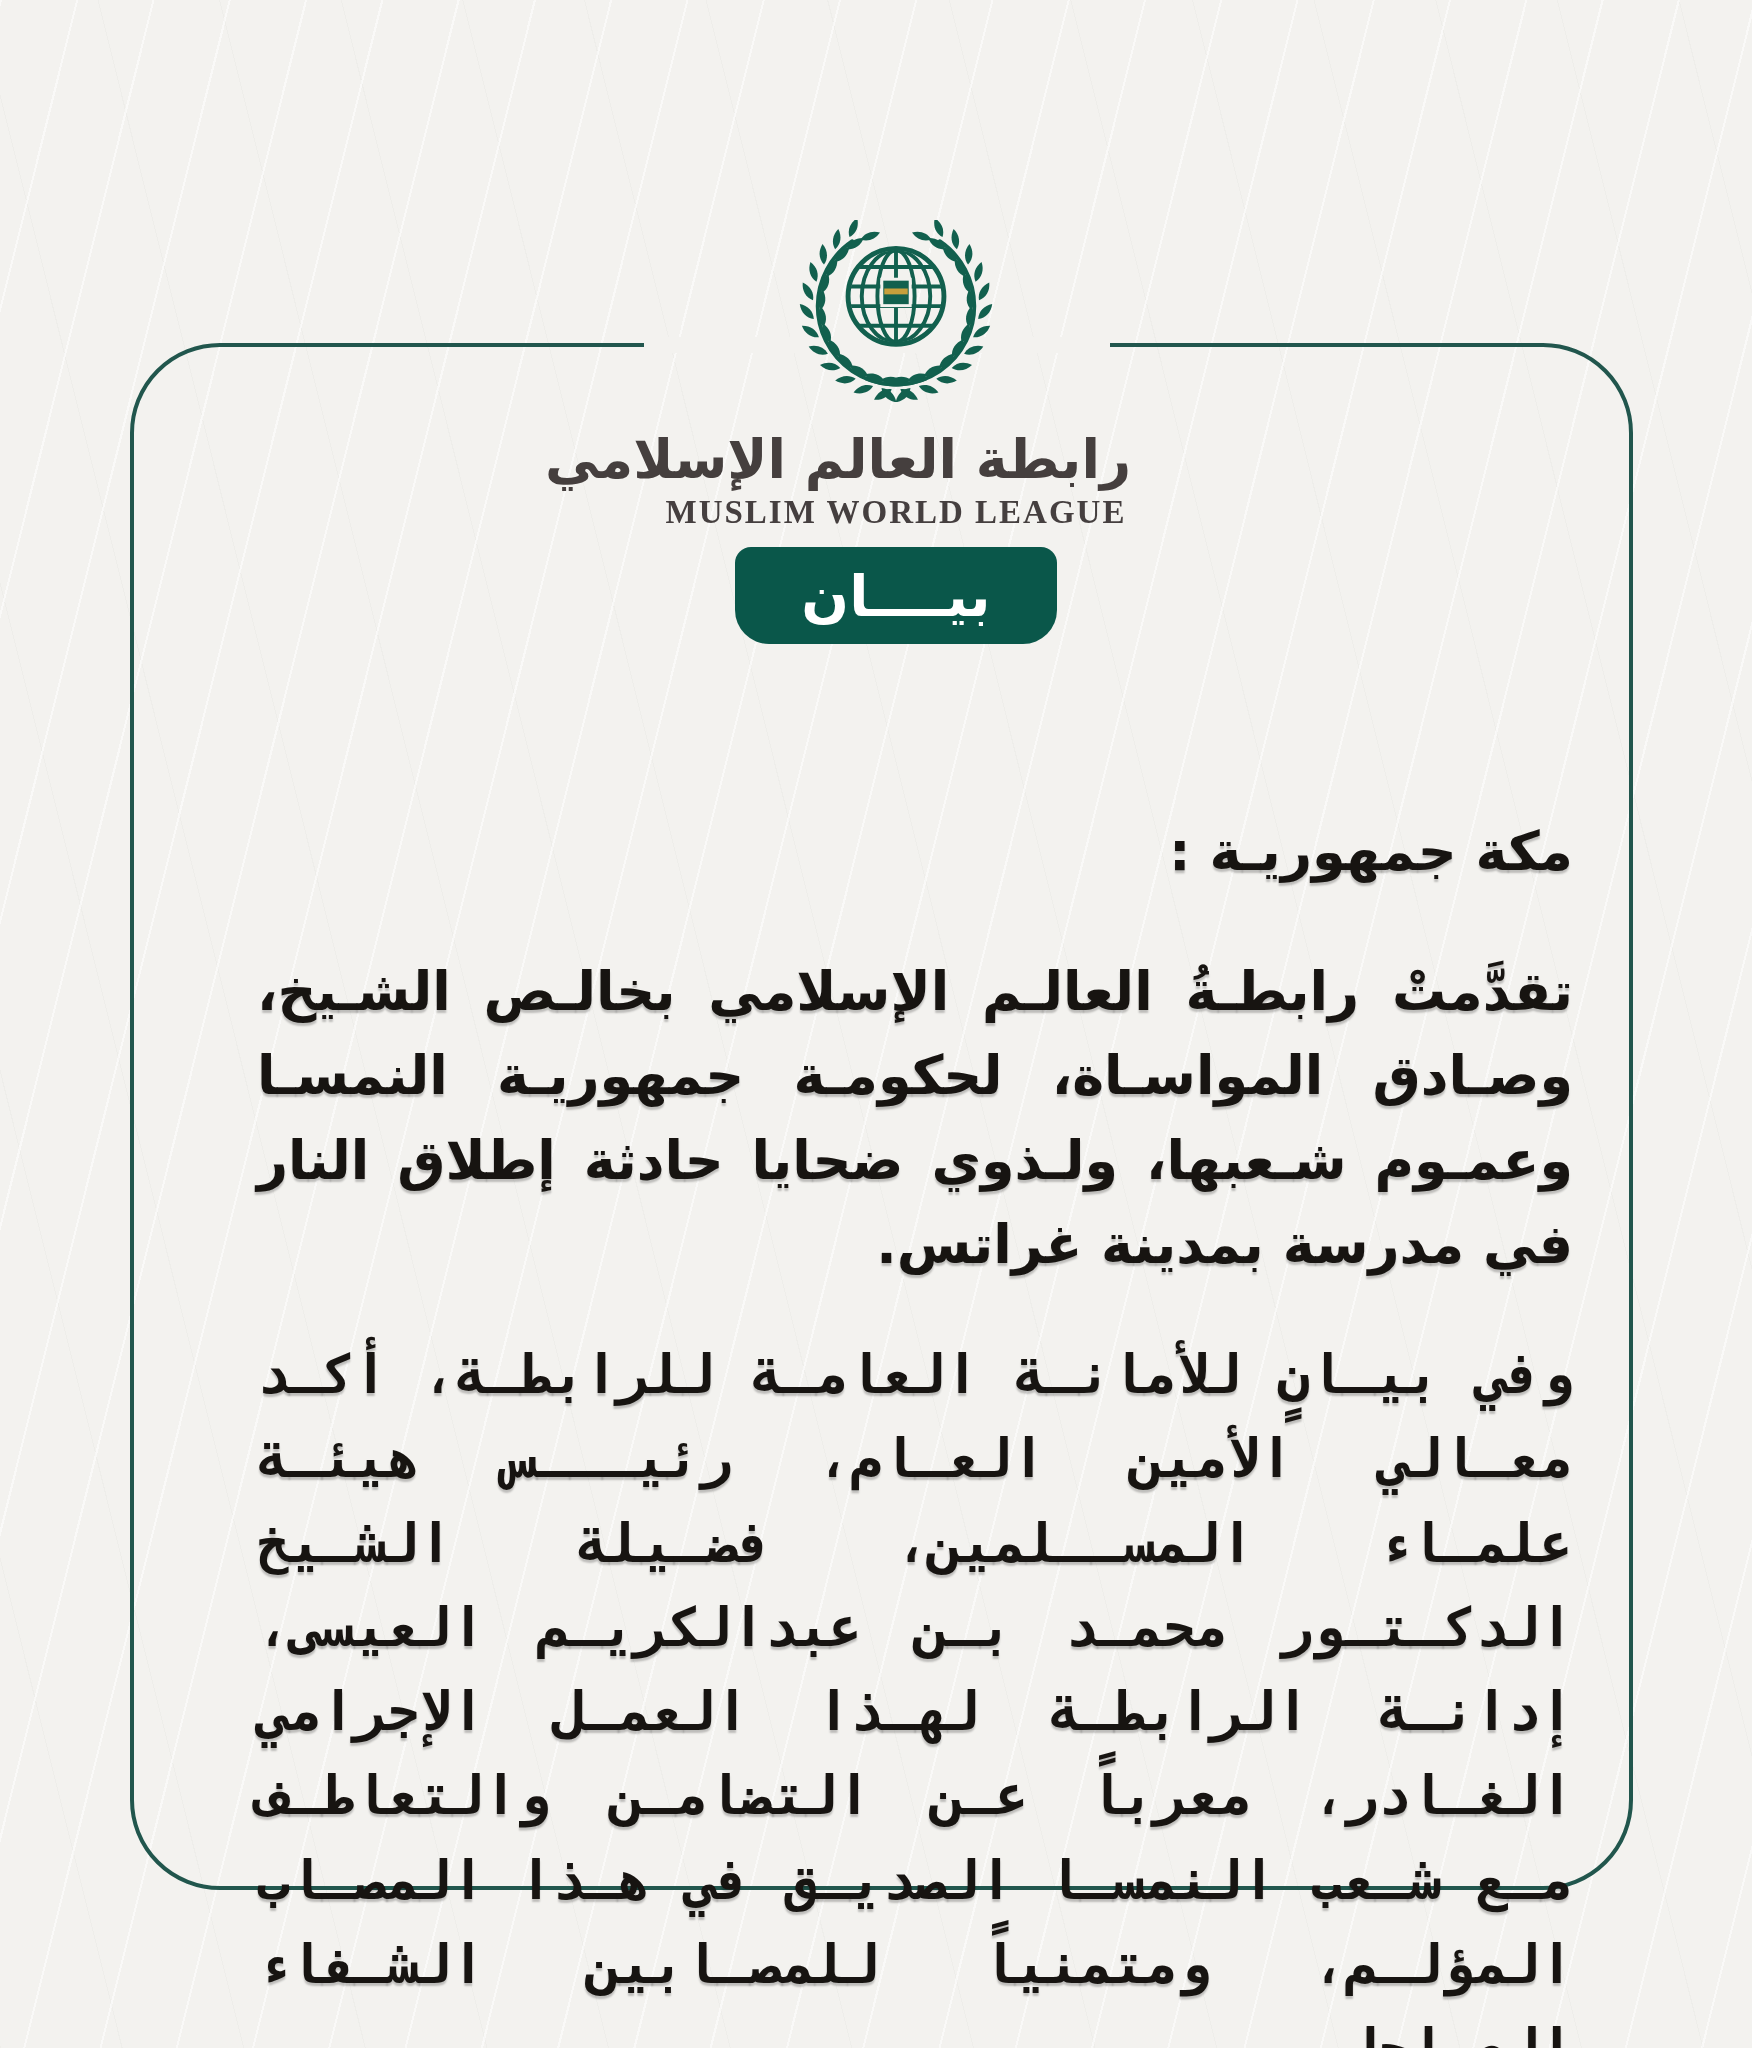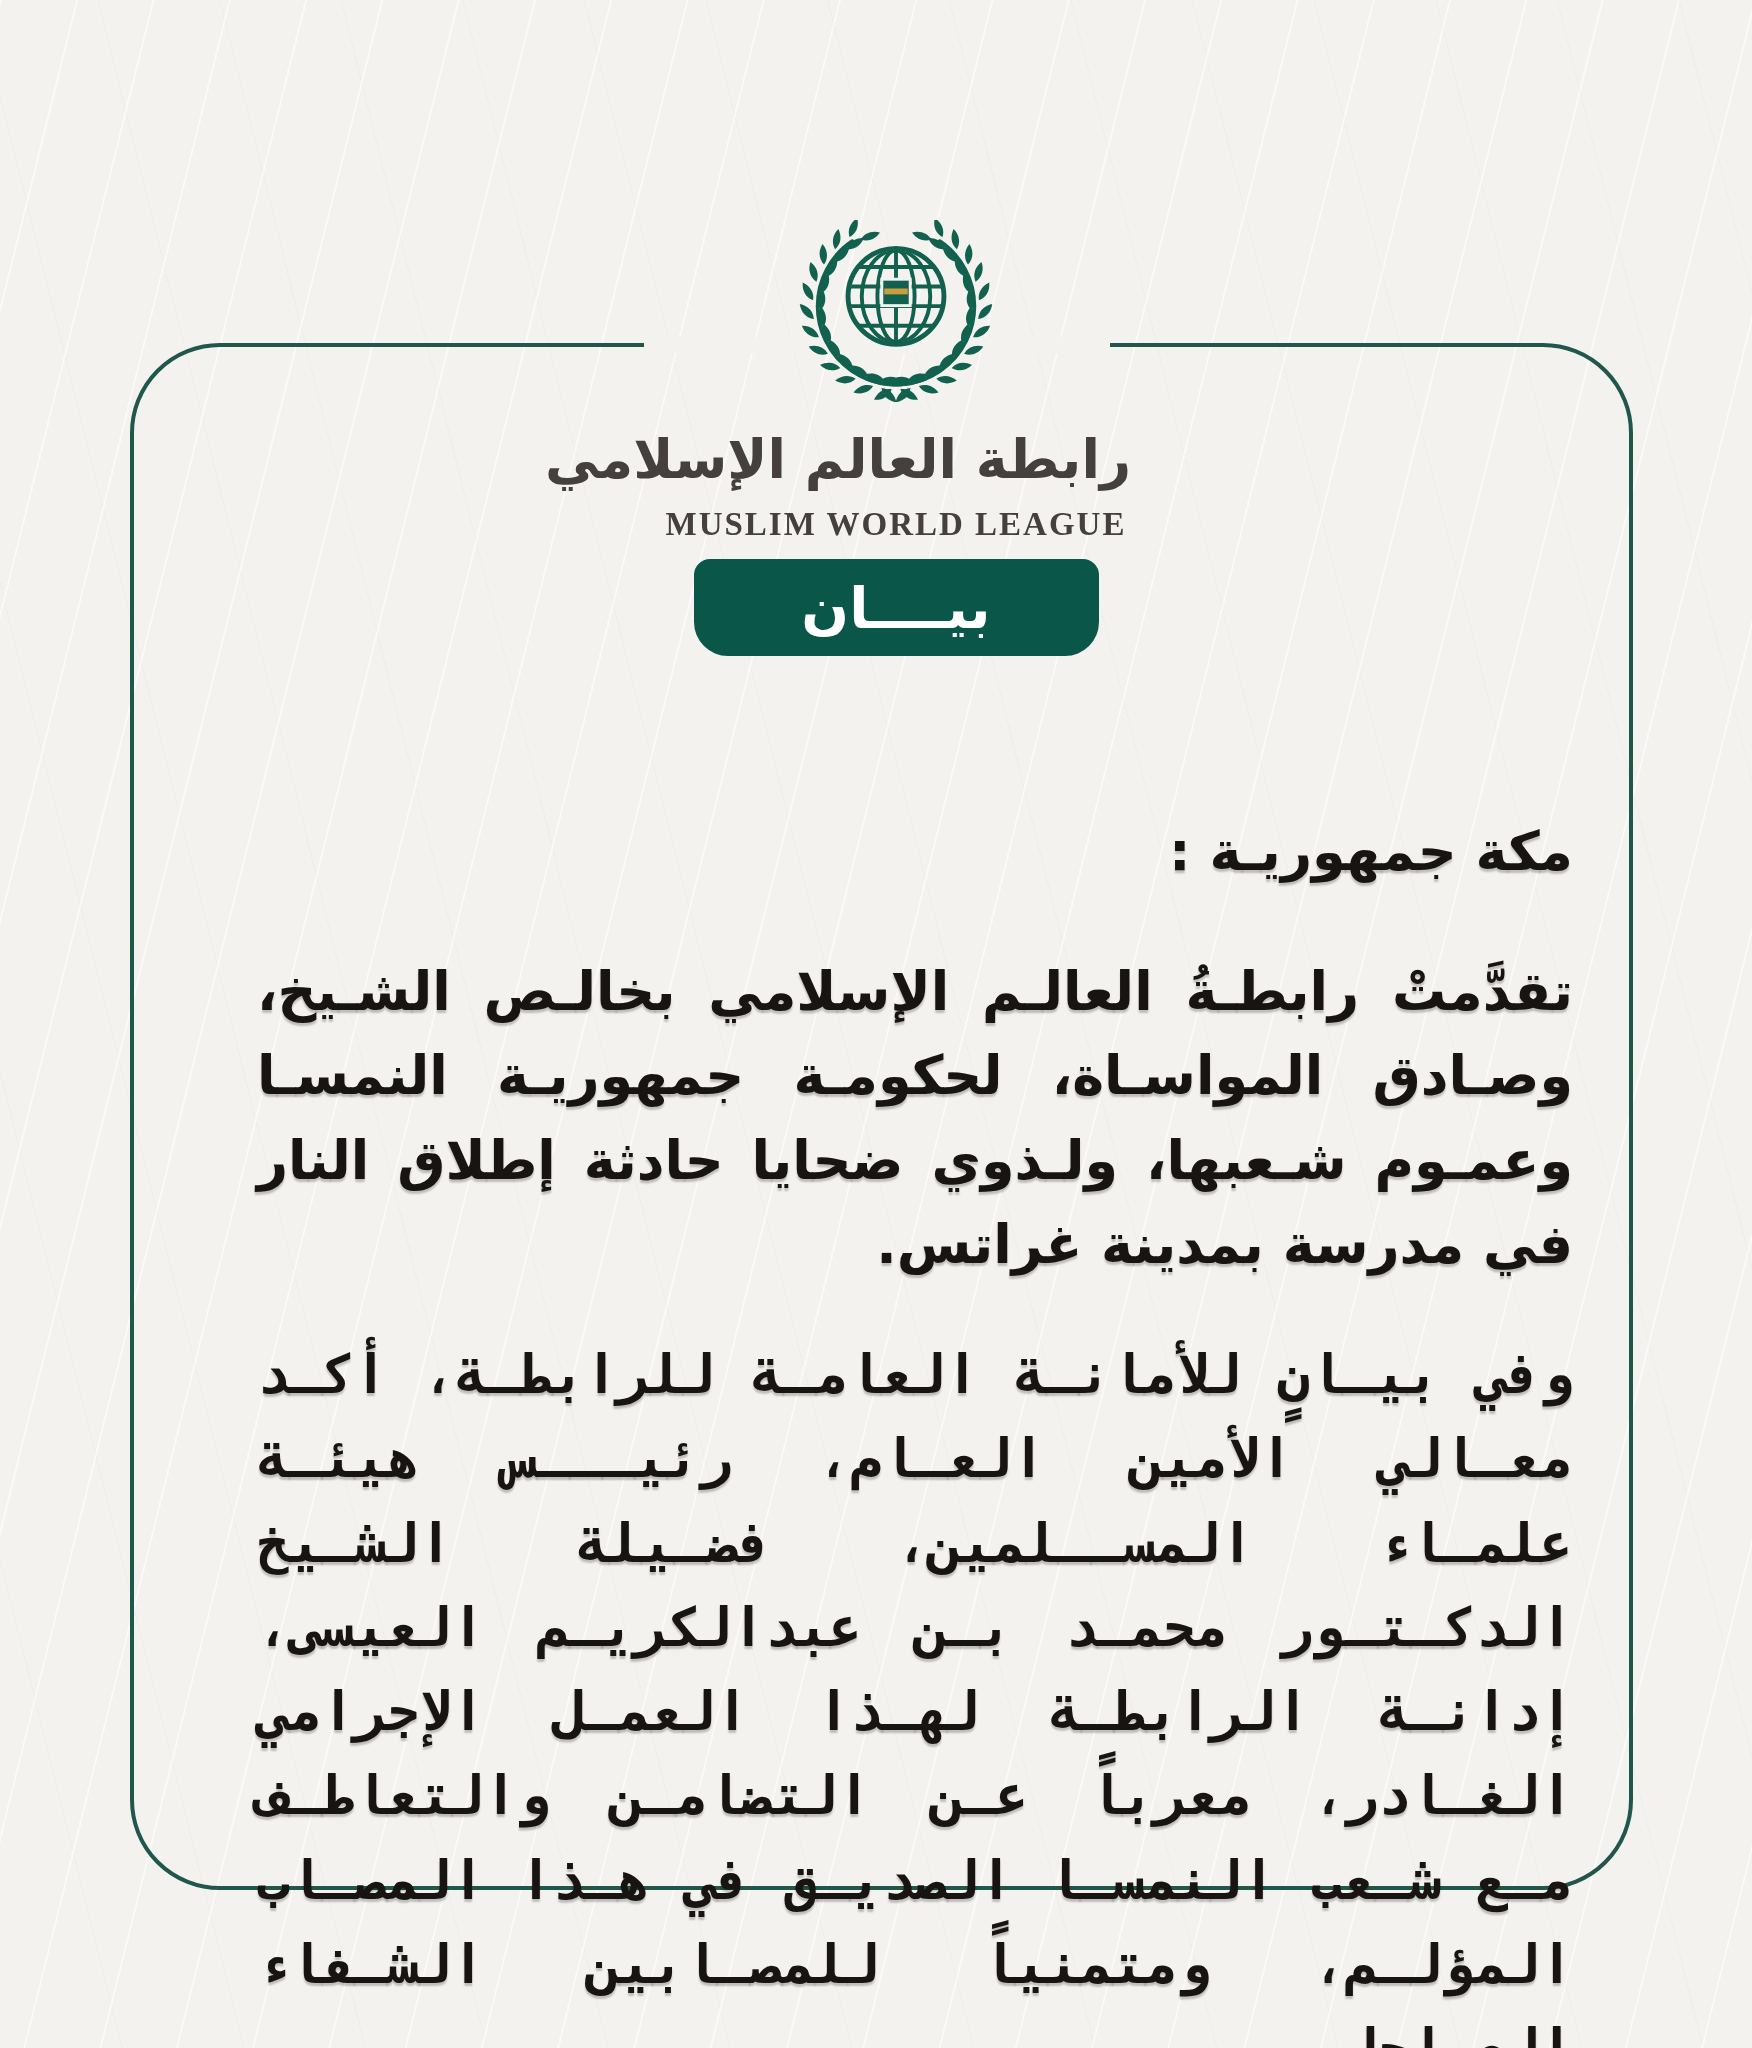--- a/index.html
+++ b/index.html
@@ -28,25 +28,25 @@
   .header{
     position:absolute;top:220px;left:50%;transform:translateX(-50%);
     width:470px;text-align:center;
   }
   .logo{display:block;margin:0 auto;}
   .calligraphy{
     margin-top:24px;font-size:54px;font-weight:bold;color:#453f3e;
     direction:rtl;white-space:nowrap;line-height:1.25;
   }
   .english{
-    margin-top:12px;font-family:"Liberation Serif",serif;font-weight:bold;
+    margin-top:0;font-family:"Liberation Serif",serif;font-weight:bold;
     font-size:33px;letter-spacing:2px;color:#453f3f;white-space:nowrap;
   }
   .banner{
-    margin:16px auto 0;width:405px;height:97px;line-height:99px;
+    margin:16px auto 0;width:322px;height:97px;line-height:99px;
     background:#0a574a;border-radius:16px 16px 34px 34px;
     color:#ffffff;font-size:56px;font-weight:bold;direction:rtl;
     text-align:center;
   }
   .content{
     position:absolute;top:810px;right:219px;width:1316px;
     direction:rtl;color:#171411;font-weight:bold;
     font-size:54px;line-height:1.56;
     text-shadow:0 3px 2px rgba(0,0,0,.22);
   }

